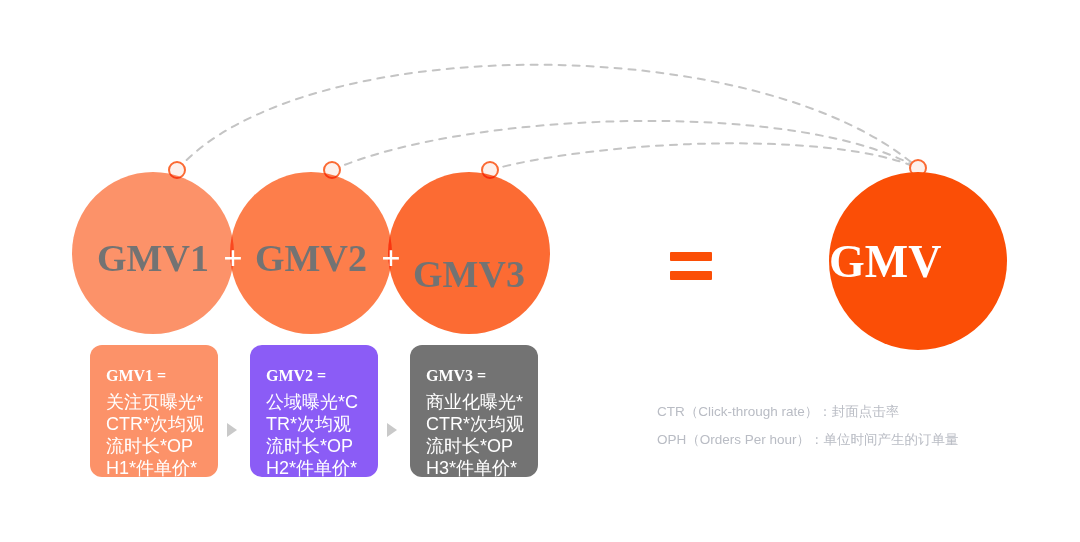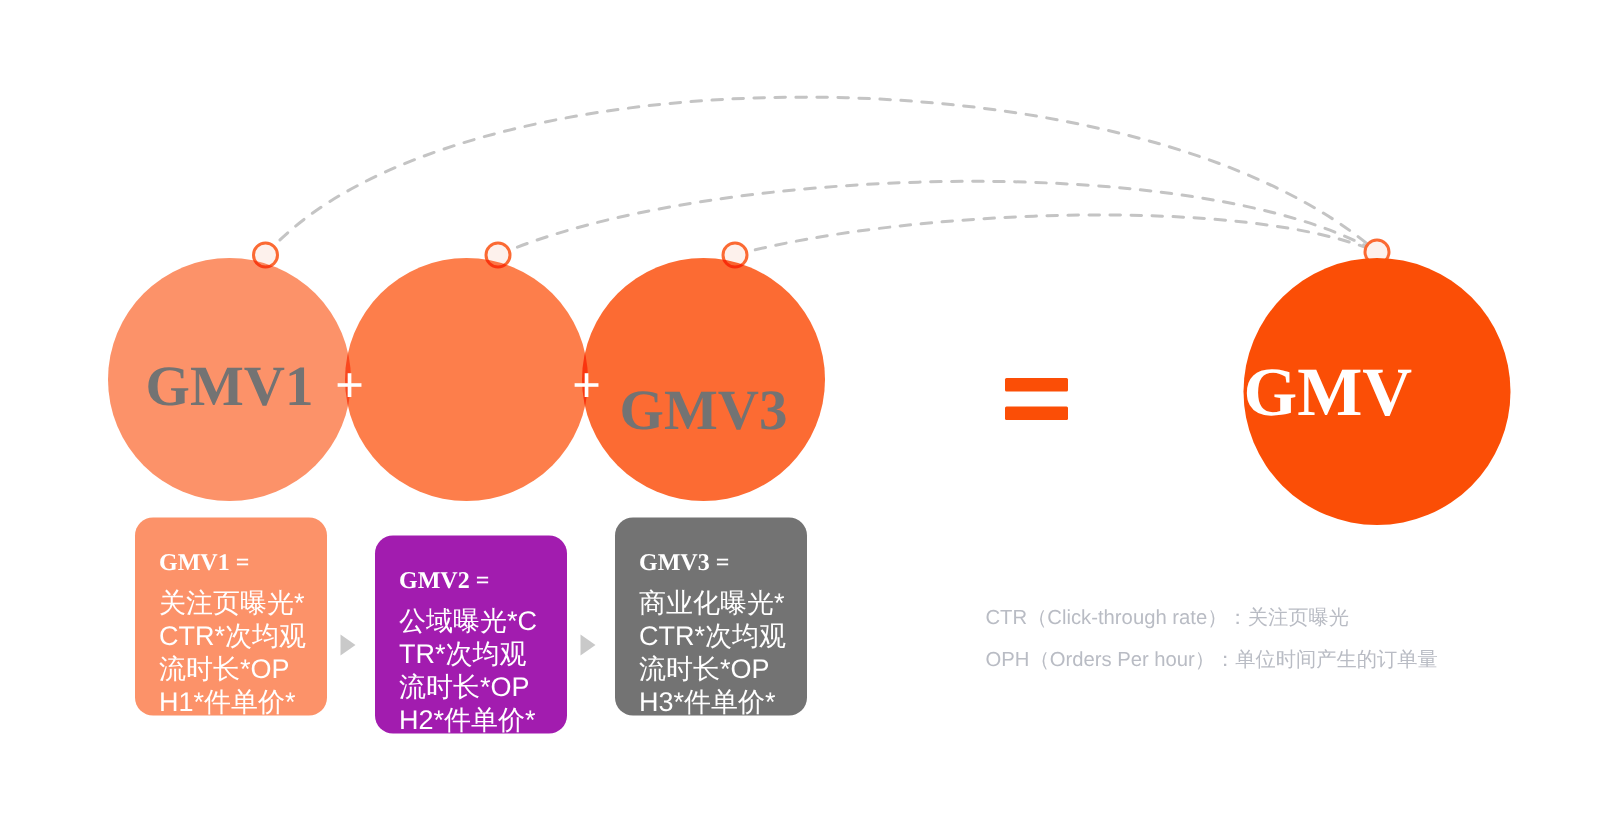--- a/index.html
+++ b/index.html
@@ -113,21 +113,21 @@
     position: absolute;
     top: 345px;
     width: 128px;
     height: 132px;
     border-radius: 12px;
     box-sizing: border-box;
     padding: 20px 14px 10px 16px;
     color: #ffffff;
   }
   #box1 { left: 90px;  background: #fc9269; }
-  #box2 { left: 250px; background: #a21caf; margin-top: 12px; }
+  #box2 { left: 250px; background: #8b5cf6; }
   #box3 { left: 410px; background: #737373; }
 
   .formula-title {
     font-family: "Liberation Serif", serif;
     font-weight: bold;
     font-size: 16px;
     line-height: 22px;
     margin-bottom: 4px;
     white-space: nowrap;
   }
@@ -196,35 +196,36 @@
   <div class="formula-box" id="box3">
     <div class="formula-title">GMV3 =</div>
     <div class="formula-body">商业化曝光*CTR*次均观流时长*OPH3*件单价*件数</div>
   </div>
 
   <div class="term-circle" id="circle1"></div>
   <div class="term-circle" id="circle2"></div>
   <div class="term-circle" id="circle3"></div>
 
   <div class="circle-text-layer" id="label1">GMV1</div>
+  <div class="circle-text-layer" id="label2">GMV2</div>
   <div class="circle-text-layer" id="label3">GMV3</div>
 
   <div class="plus-sign" id="plus1">+</div>
   <div class="plus-sign" id="plus2">+</div>
 
   <div id="equals-sign">
     <div class="bar top"></div>
     <div class="bar bottom"></div>
   </div>
 
   <div id="circle-gmv">
     <div class="circle-label">GMV</div>
   </div>
 
   <div class="box-arrow" id="arrow1"></div>
   <div class="box-arrow" id="arrow2"></div>
 
   <div id="legend">
-    <div class="legend-line">CTR（Click-through rate）：关注页曝光</div>
+    <div class="legend-line">CTR（Click-through rate）：封面点击率</div>
     <div class="legend-line">OPH（Orders Per hour）：单位时间产生的订单量</div>
   </div>
 
 </div>
 
 </body></html>

